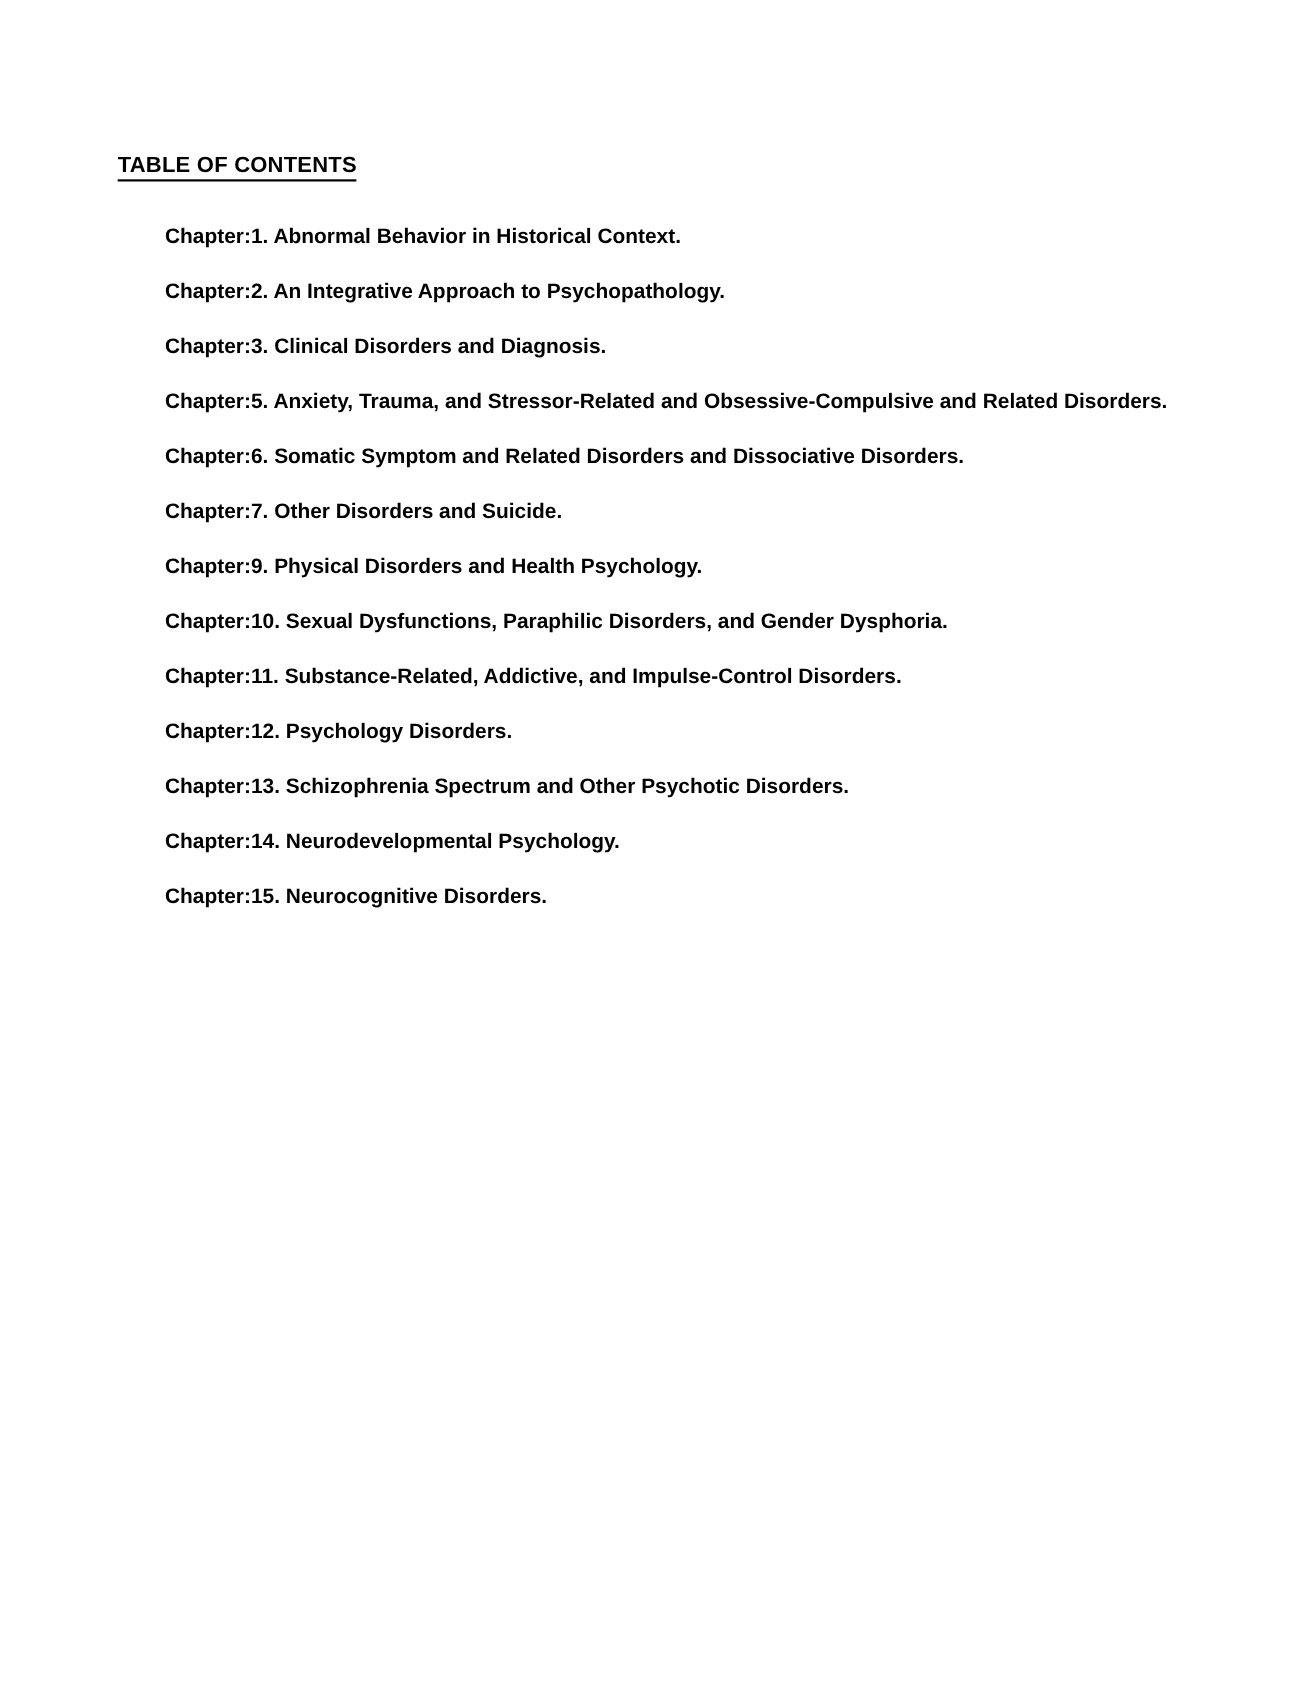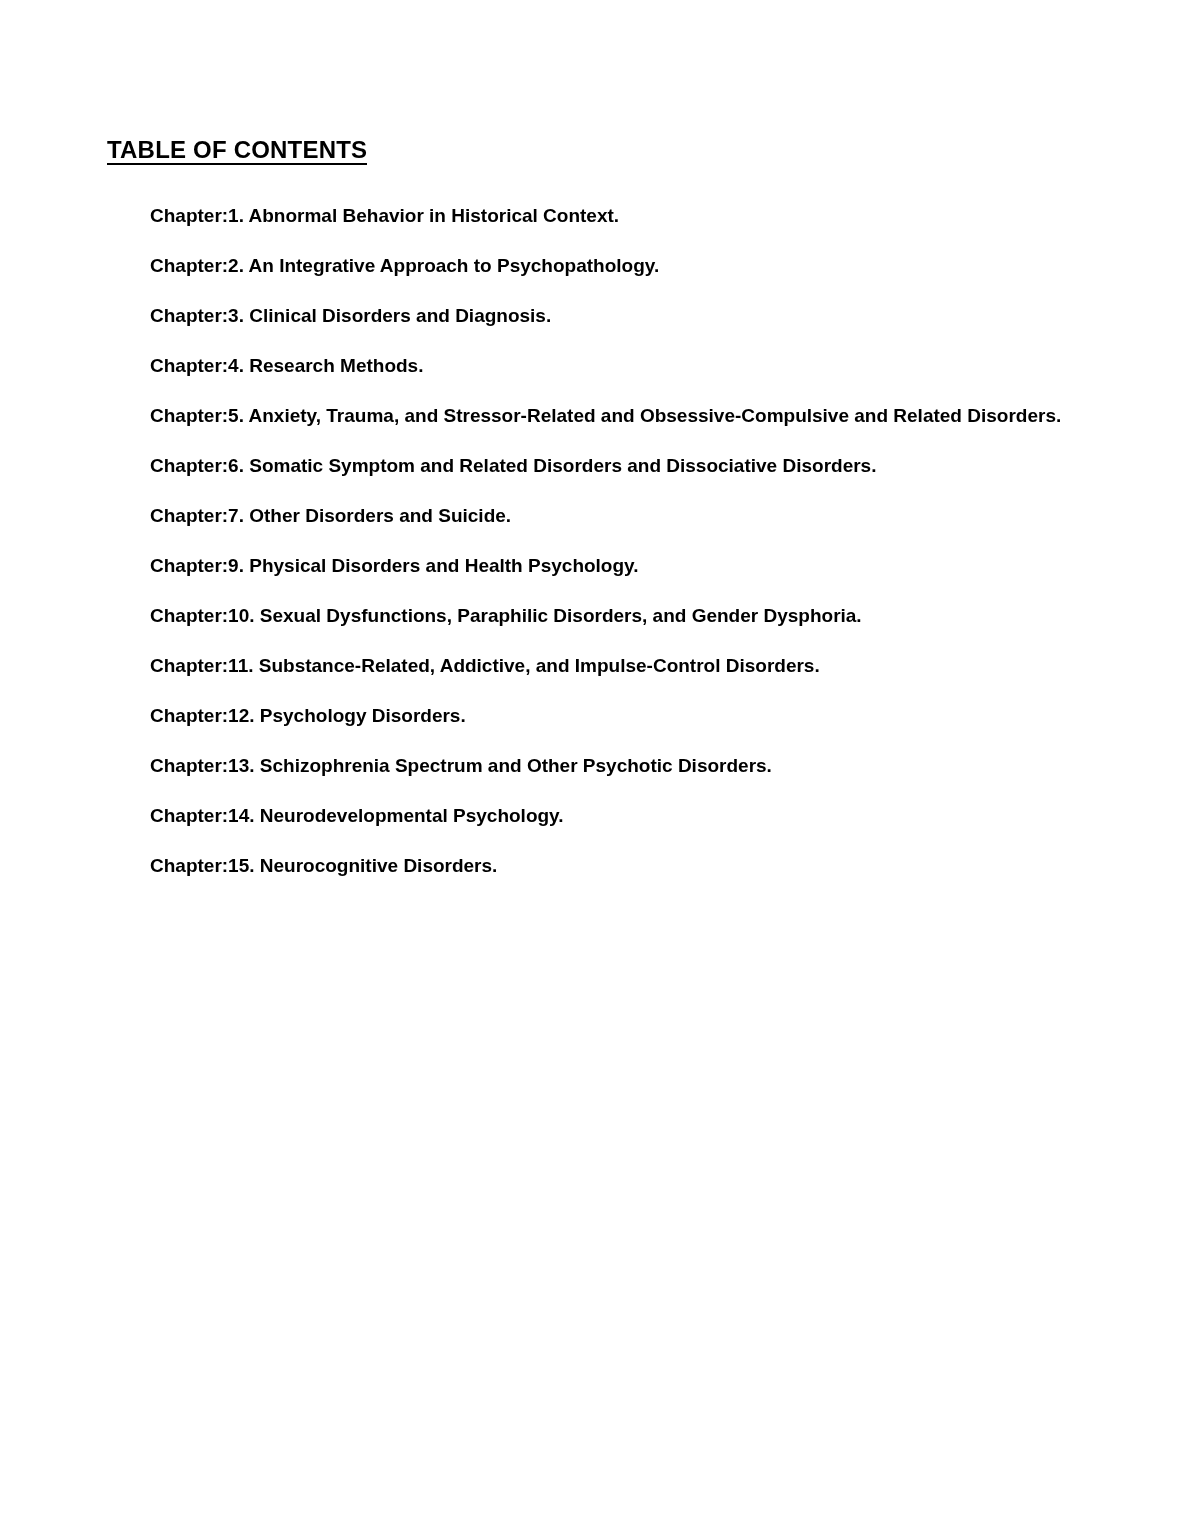--- a/index.html
+++ b/index.html
@@ -21,21 +21,21 @@
     top: 0;
     width: 1190px;
     height: 1540px;
     background: #ffffff;
   }
   .doc-title {
     position: absolute;
     left: 107px;
     top: 138px;
     margin: 0;
-    font-size: 24px;
+    font-size: 20px;
     font-weight: bold;
     letter-spacing: 0.2px;
     line-height: 24px;
     display: inline-block;
     border-bottom: 2px solid #000000;
     padding-bottom: 1px;
   }
   .toc {
     position: absolute;
     left: 150px;
@@ -52,21 +52,20 @@
 </style>
 </head>
 <body>
 
 <div class="page">
   <h1 class="doc-title">TABLE OF CONTENTS</h1>
   <div class="toc">
       <p>Chapter:1. Abnormal Behavior in Historical Context.</p>
       <p>Chapter:2. An Integrative Approach to Psychopathology.</p>
       <p>Chapter:3. Clinical Disorders and Diagnosis.</p>
-      <p>Chapter:4. Research Methods.</p>
       <p>Chapter:5. Anxiety, Trauma, and Stressor-Related and Obsessive-Compulsive and Related Disorders.</p>
       <p>Chapter:6. Somatic Symptom and Related Disorders and Dissociative Disorders.</p>
       <p>Chapter:7. Other Disorders and Suicide.</p>
       <p>Chapter:9. Physical Disorders and Health Psychology.</p>
       <p>Chapter:10. Sexual Dysfunctions, Paraphilic Disorders, and Gender Dysphoria.</p>
       <p>Chapter:11. Substance-Related, Addictive, and Impulse-Control Disorders.</p>
       <p>Chapter:12. Psychology Disorders.</p>
       <p>Chapter:13. Schizophrenia Spectrum and Other Psychotic Disorders.</p>
       <p>Chapter:14. Neurodevelopmental Psychology.</p>
       <p>Chapter:15. Neurocognitive Disorders.</p>

